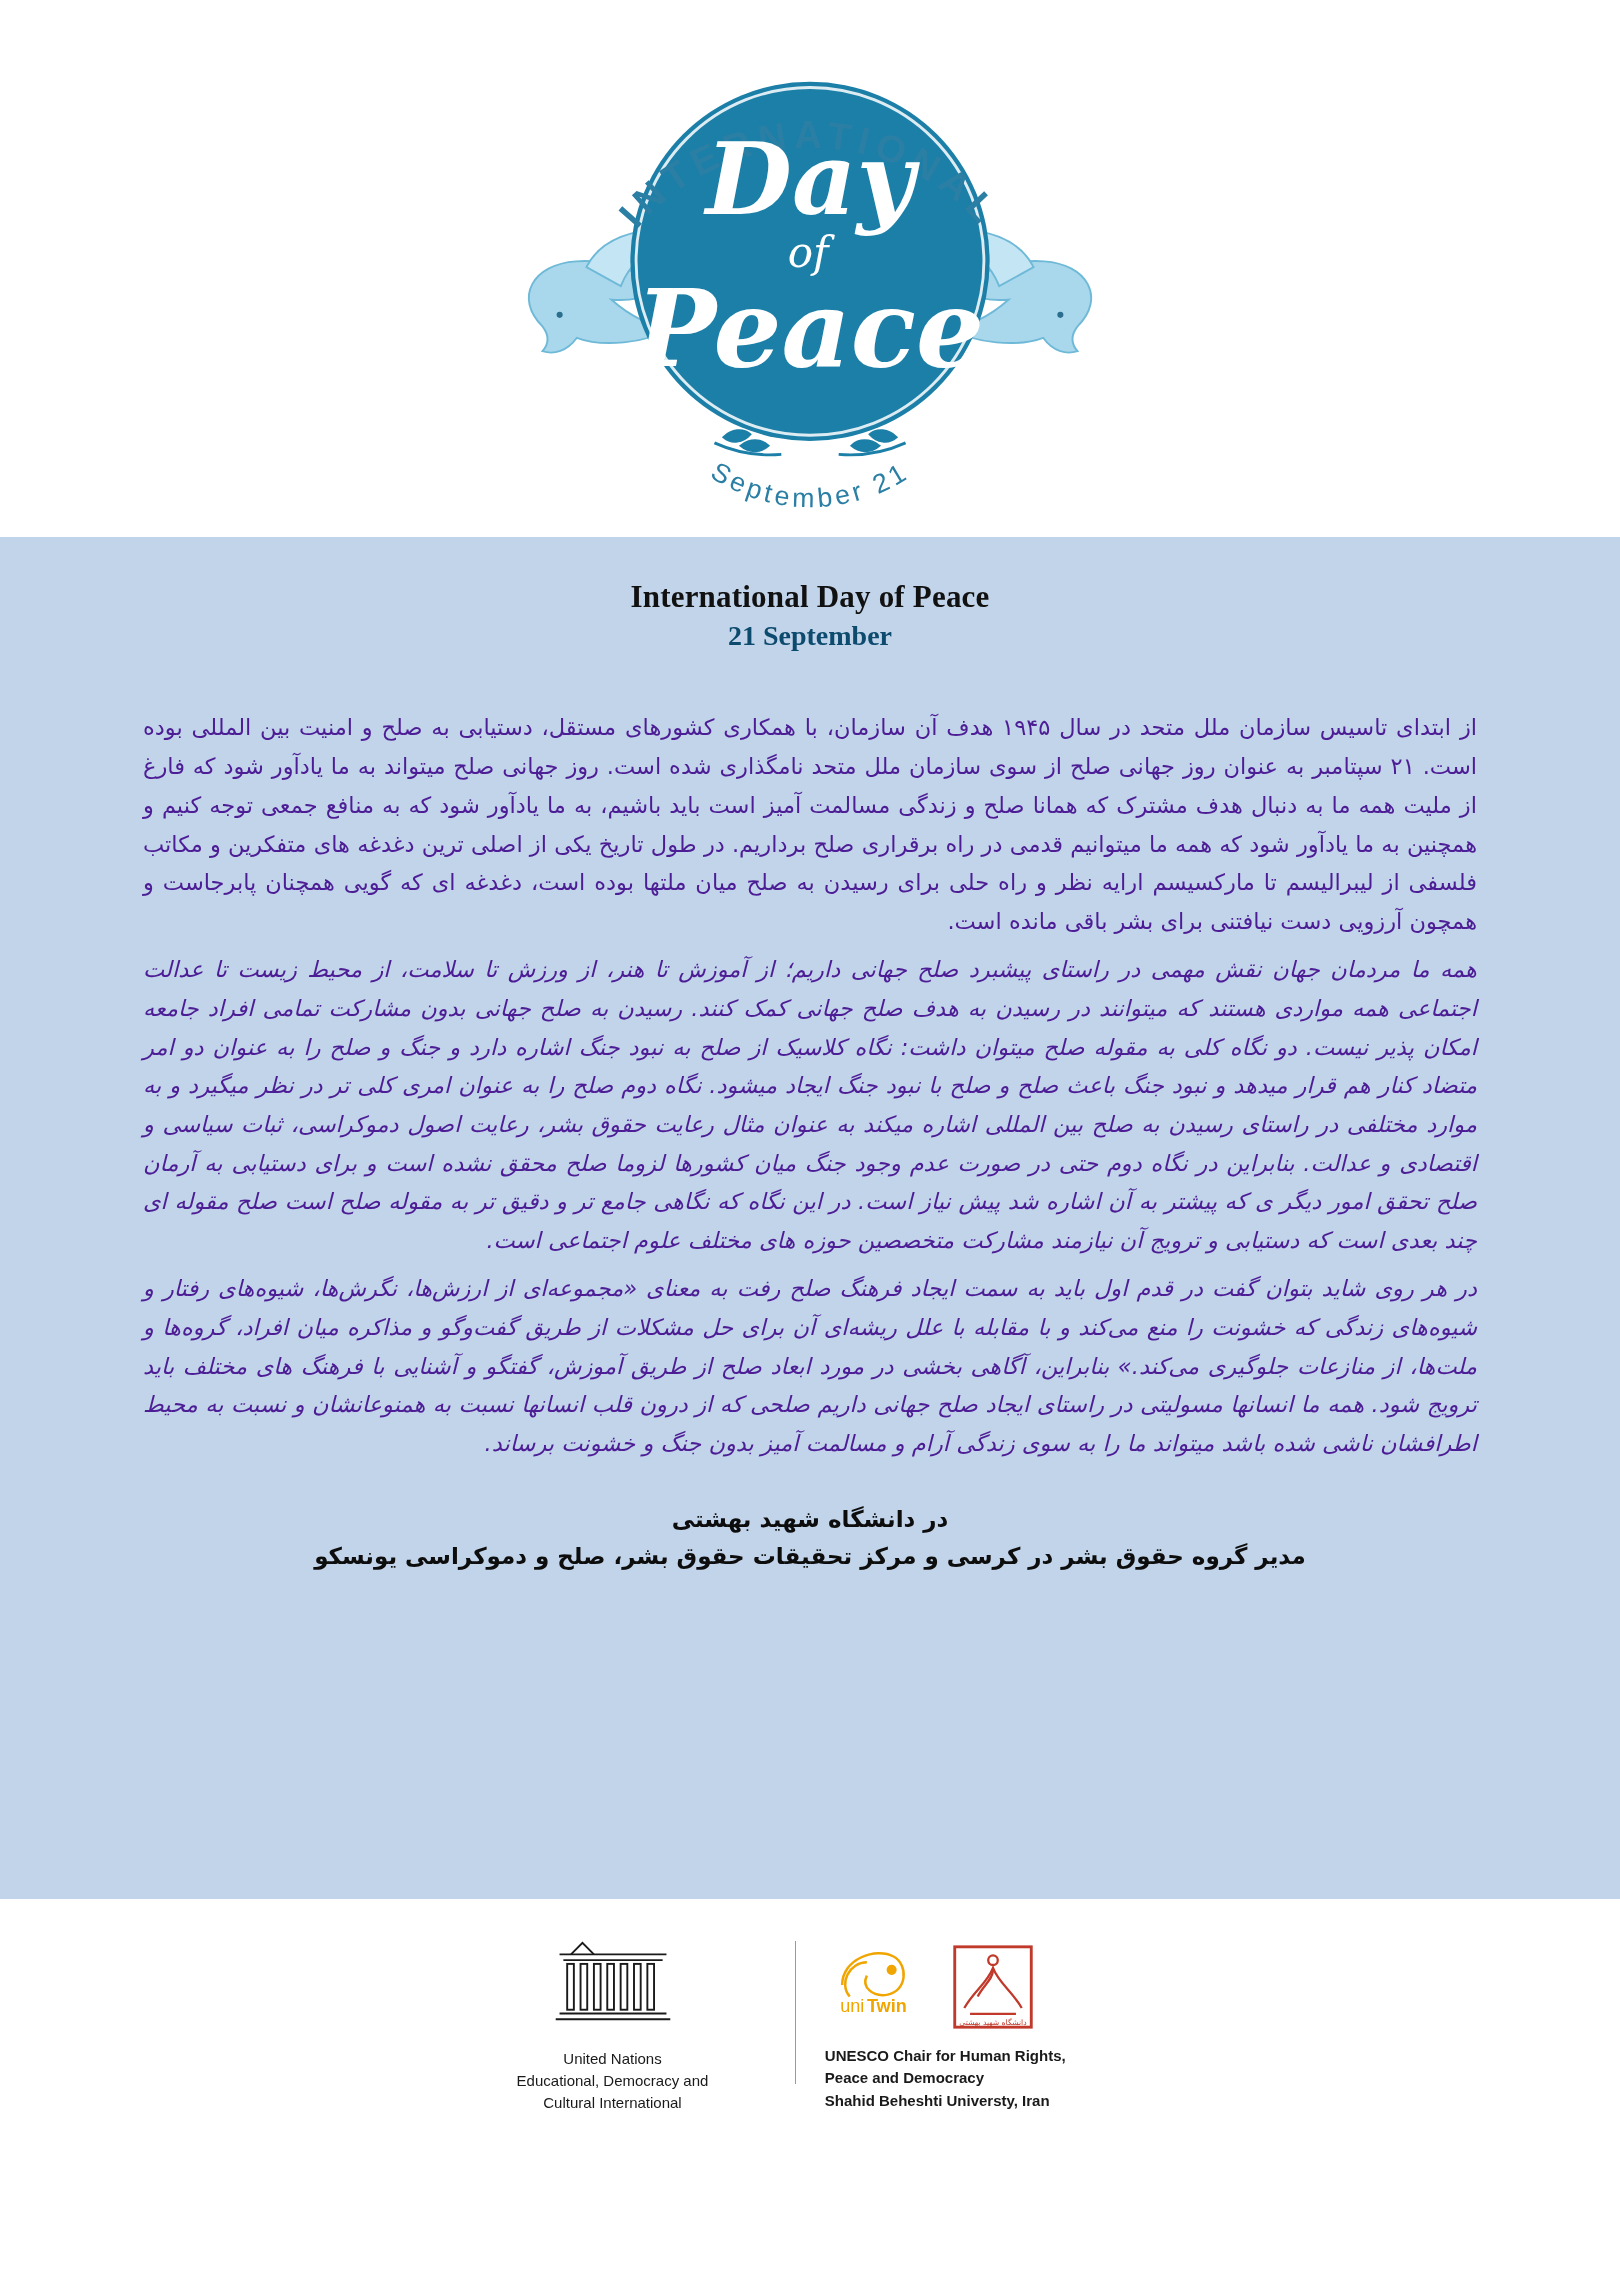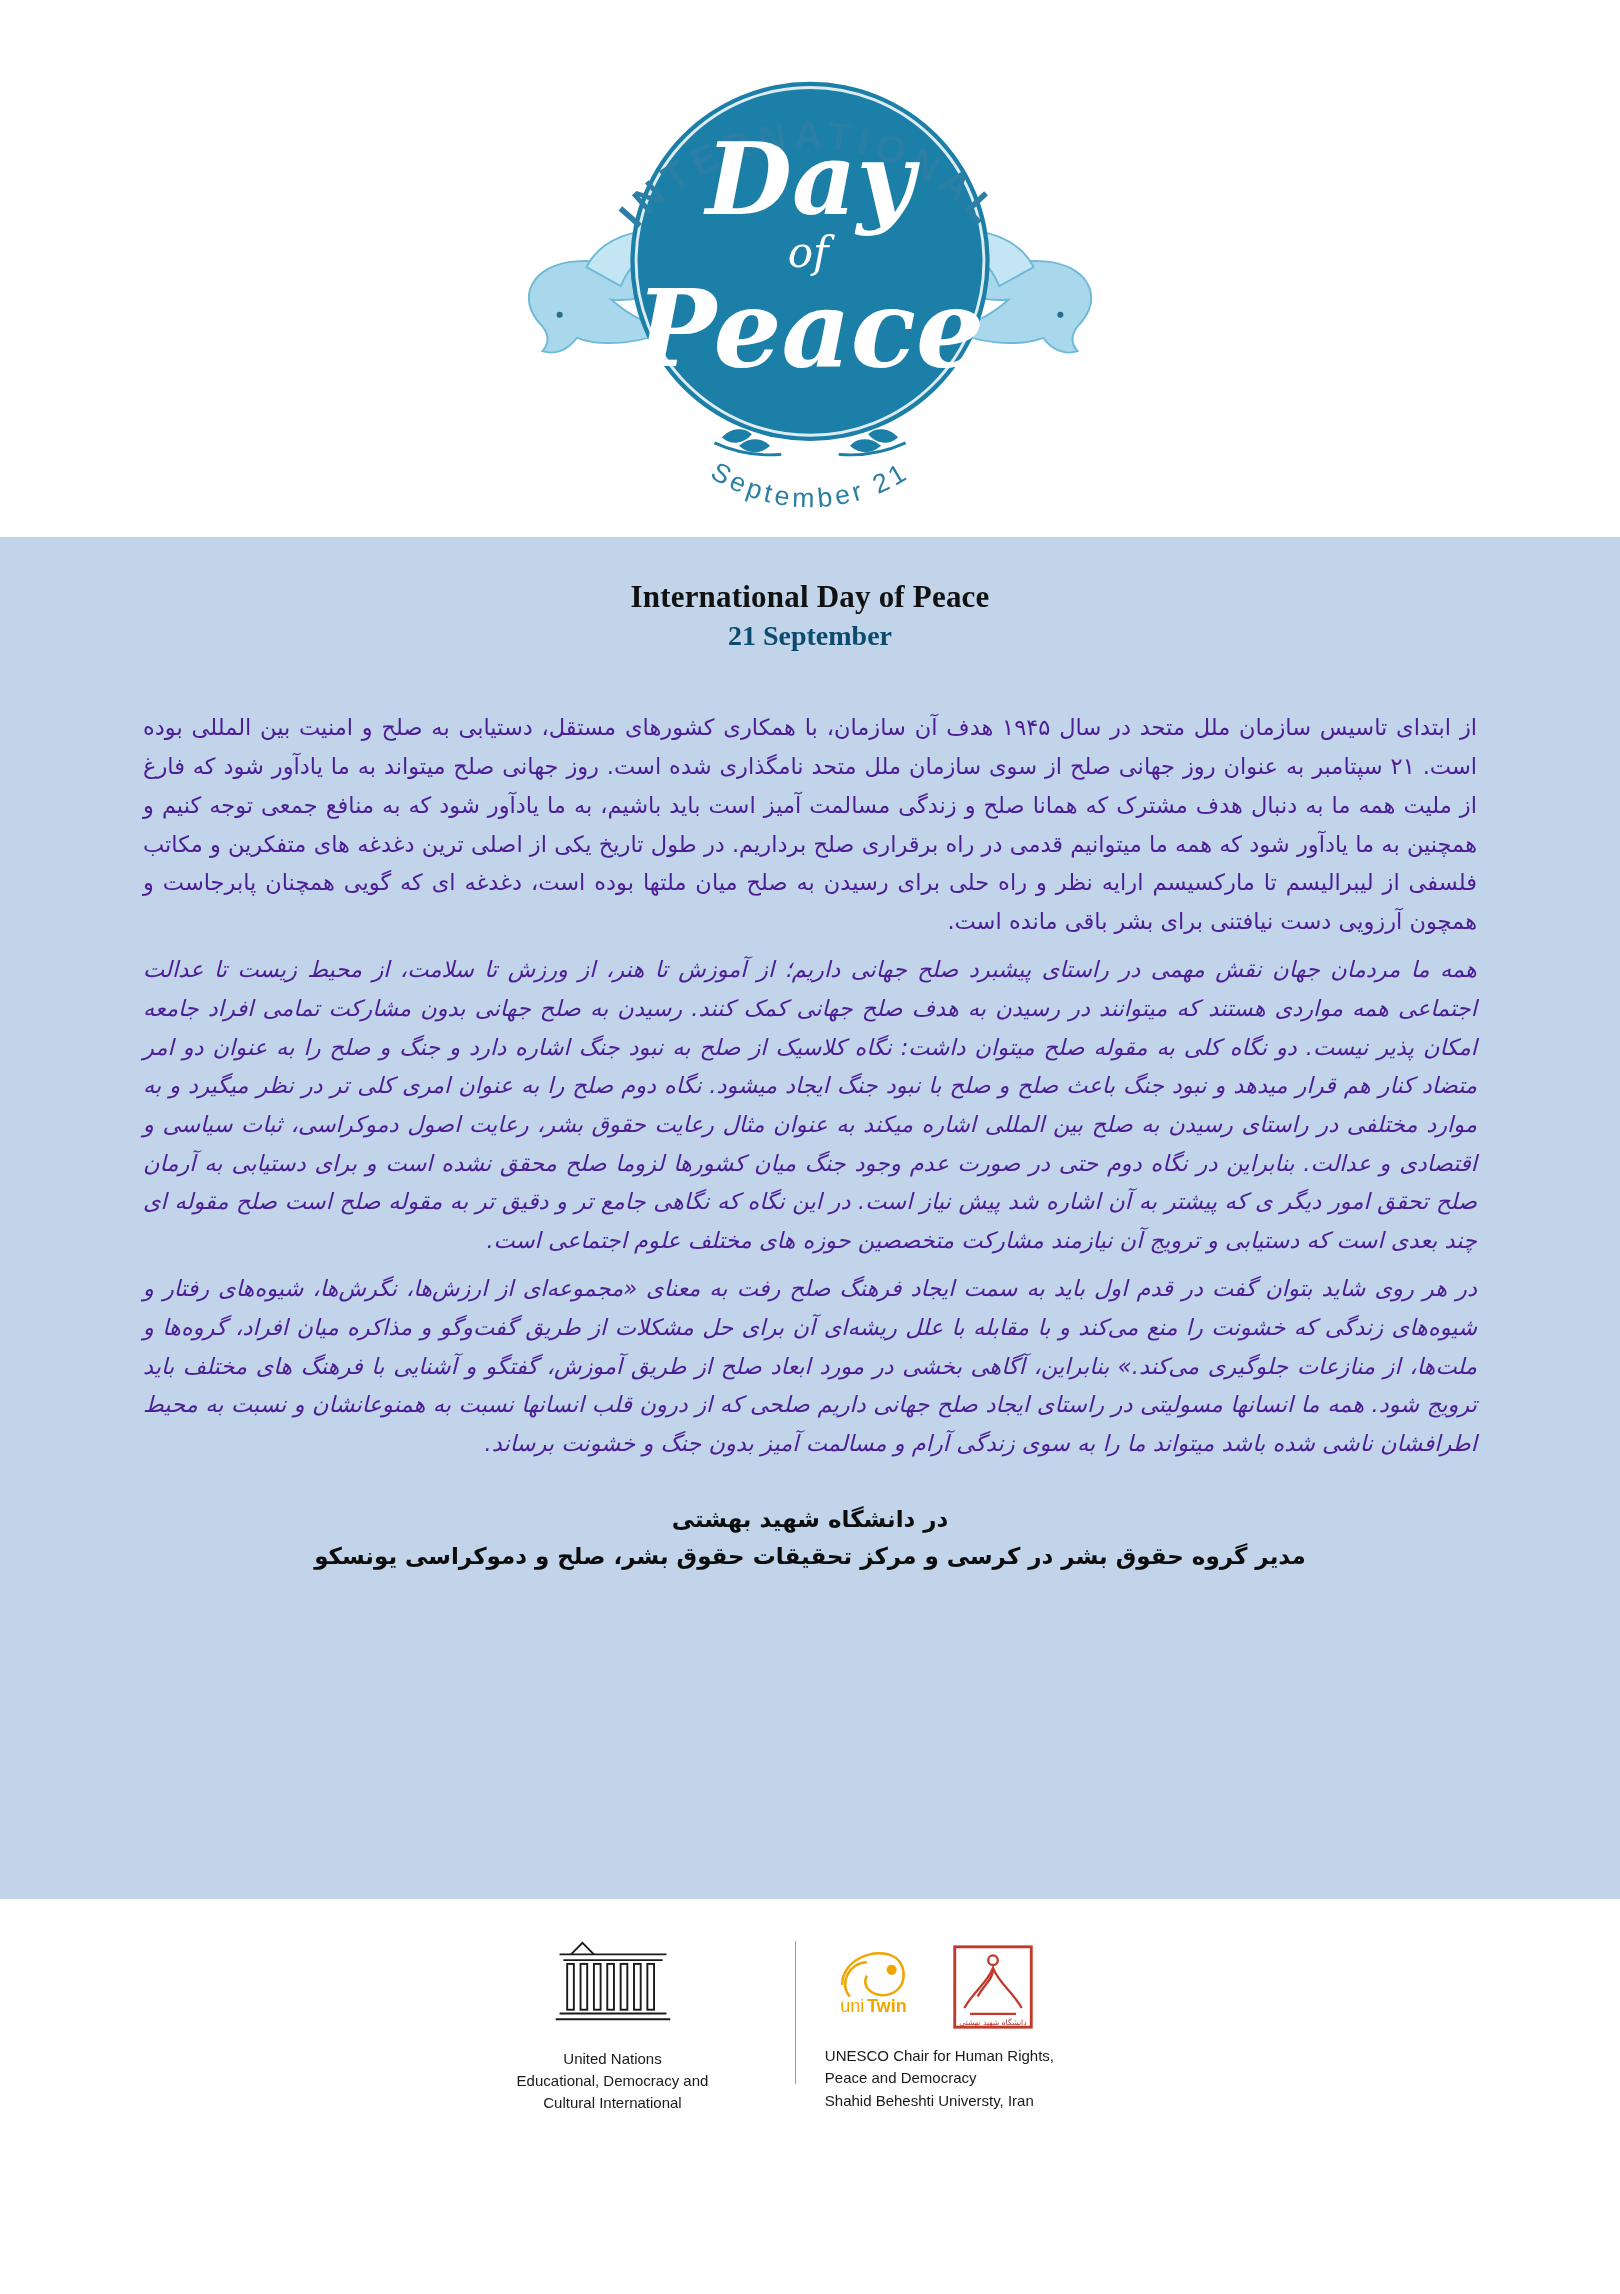--- a/index.html
+++ b/index.html
@@ -151,20 +151,21 @@
   .unitwin-mark { width: 99px; height: 92px; }
   .sbu-mark { width: 88px; height: 92px; }
   .chair-caption {
     margin-top: 11.5px;
     font-family: "Liberation Sans", sans-serif;
     font-size: 15px;
     line-height: 1.5;
     color: #1a1a1a;
     text-align: left;
     padding-left: 3.8px;
+    font-weight: bold;
   }
 </style>
 </head>
 <body>
 
 <div class="header-band">
   <div class="peace-logo">
     <svg viewBox="0 0 860 540" xmlns="http://www.w3.org/2000/svg">
       <defs>
         <path id="arcTop" d="M 200 330 A 235 235 0 0 1 660 330"></path>

